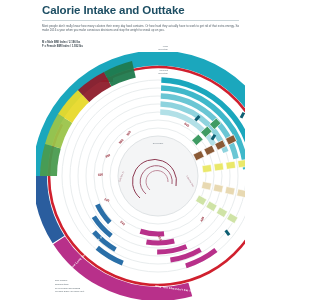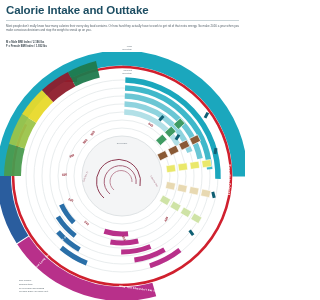--- a/index.html
+++ b/index.html
@@ -3,21 +3,21 @@
 <meta charset="utf-8">
 <style>
   html,body{margin:0;padding:0;}
   body{
     width:245px;height:300px;overflow:hidden;
     background:#ffffff;
     font-family:"Liberation Sans", sans-serif;
     color:#333;
     position:relative;
   }
-  #page{position:absolute;inset:0;}
+  #page{position:absolute;inset:0;margin-left:36px;}
 
   
   .hdr{position:absolute;left:6px;top:4px;right:6px;}
   .title{
     font-size:11.5px;font-weight:bold;color:#1d4e63;
     letter-spacing:-0.1px;line-height:1.1;margin:0;
   }
   .rule{height:1px;background:#c9d4d8;margin:3px 0 3px 0;}
   .deck{
     font-size:2.9px;line-height:1.55;color:#55616a;margin:0;

